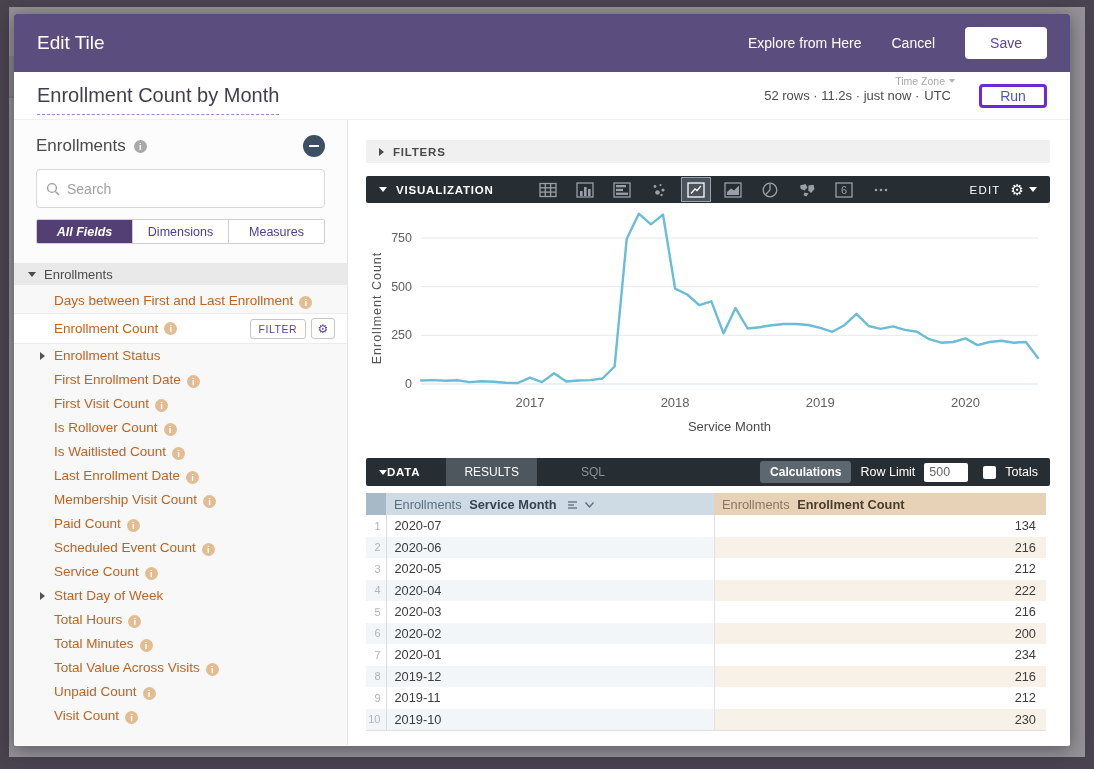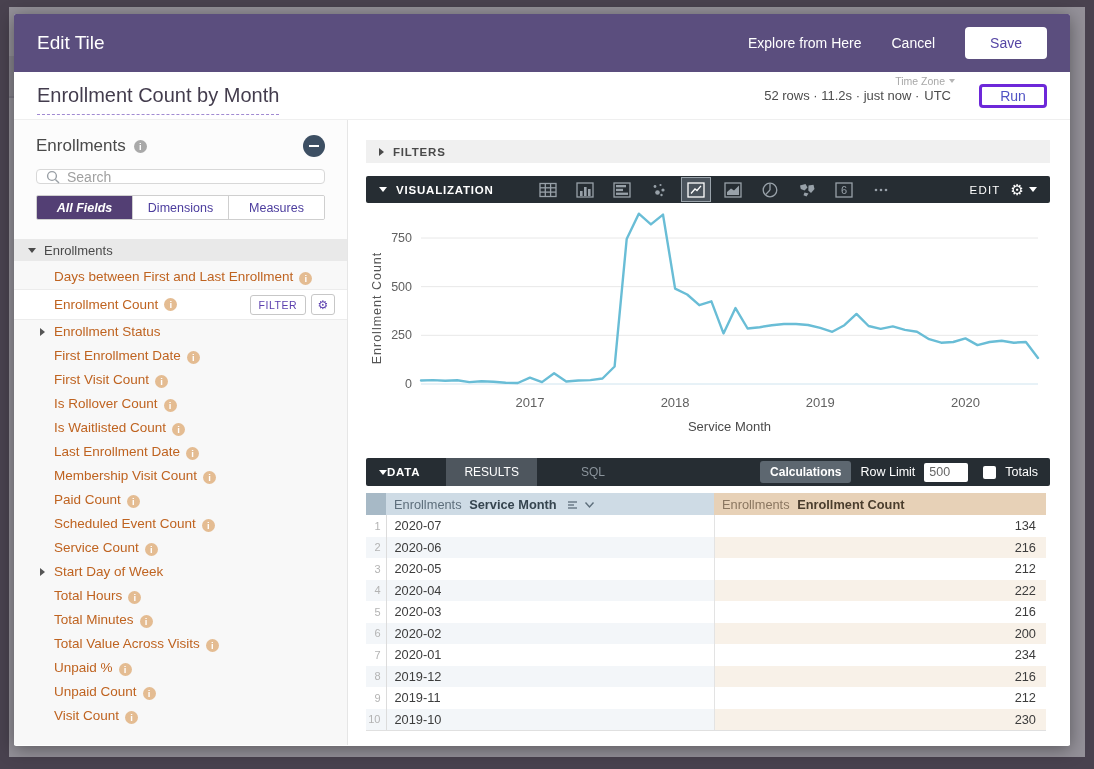--- a/index.html
+++ b/index.html
@@ -37,21 +37,21 @@
   .body-area { display: flex; height: 625px; }
   .sidebar { width: 334px; background: #fcfcfc; border-right: 1px solid #e6e6e6; display: flex; flex-direction: column; }
   .sb-top { padding: 15px 22px 0; }
   .sb-heading { display: flex; align-items: center; gap: 8px; }
   .sb-title { font-size: 17px; color: #4a4a4a; }
   .info-i { display: inline-block; width: 13px; height: 13px; border-radius: 50%; background: #e4bc92; color: #fff;
             font-size: 9.5px; line-height: 13px; text-align: center; font-weight: bold; flex-shrink: 0; }
   .info-i.gray { background: #a9a9a9; }
   .collapse-btn { margin-left: auto; width: 22px; height: 22px; border-radius: 50%; background: #3d4f63; position: relative; border: none; cursor: pointer; }
   .collapse-btn::after { content: ""; position: absolute; left: 6px; right: 6px; top: 10px; height: 2px; background: #fff; }
-  .search-box { margin-top: 12px; height: 15px; border: 1px solid #d8d8d8; border-radius: 4px; background: #fff; display: flex; align-items: center; padding: 0 9px; gap: 7px; }
+  .search-box { margin-top: 12px; height: 39px; border: 1px solid #d8d8d8; border-radius: 4px; background: #fff; display: flex; align-items: center; padding: 0 9px; gap: 7px; }
   .search-input { border: none; outline: none; flex: 1; font-size: 14px; color: #555; font-family: inherit; background: transparent; }
   .search-input::placeholder { color: #a0a0a0; }
   .tabs { margin-top: 11px; display: flex; height: 25px; border: 1px solid #cfcfcf; border-radius: 2px; overflow: hidden; }
   .tab { flex: 1; display: flex; align-items: center; justify-content: center; font-size: 12.5px; color: #4c3d9e; background: #fff; border-left: 1px solid #cfcfcf; cursor: pointer; }
   .tab:first-child { border-left: none; }
   .tab.active { background: #533f74; color: #fff; font-weight: bold; font-style: italic; }
   .group-header { margin-top: 19px; height: 22px; background: #e9e9e9; display: flex; align-items: center; padding: 0 14px; font-size: 13px; color: #4a4a4a; gap: 8px; }
   .tri-down { width: 0; height: 0; border-left: 4px solid transparent; border-right: 4px solid transparent; border-top: 5px solid #4a4a4a; }
   .tri-right { width: 0; height: 0; border-top: 4px solid transparent; border-bottom: 4px solid transparent; border-left: 5px solid #555; }
   .field-list { flex: 1; background: #f8f8f8; padding-top: 4px; overflow: hidden; }
@@ -191,21 +191,20 @@
           <div class="field-row"><span class="flabel">Is Waitlisted Count</span><span class="info-i">i</span></div>
           <div class="field-row"><span class="flabel">Last Enrollment Date</span><span class="info-i">i</span></div>
           <div class="field-row"><span class="flabel">Membership Visit Count</span><span class="info-i">i</span></div>
           <div class="field-row"><span class="flabel">Paid Count</span><span class="info-i">i</span></div>
           <div class="field-row"><span class="flabel">Scheduled Event Count</span><span class="info-i">i</span></div>
           <div class="field-row"><span class="flabel">Service Count</span><span class="info-i">i</span></div>
           <div class="field-row"><span class="tri-right expander"></span><span class="flabel">Start Day of Week</span></div>
           <div class="field-row"><span class="flabel">Total Hours</span><span class="info-i">i</span></div>
           <div class="field-row"><span class="flabel">Total Minutes</span><span class="info-i">i</span></div>
           <div class="field-row"><span class="flabel">Total Value Across Visits</span><span class="info-i">i</span></div>
-          <div class="field-row"><span class="flabel">Unpaid %</span><span class="info-i">i</span></div>
           <div class="field-row"><span class="flabel">Unpaid Count</span><span class="info-i">i</span></div>
           <div class="field-row"><span class="flabel">Visit Count</span><span class="info-i">i</span></div>
         </div>
     </div>
 
     <div class="main">
 
       <div class="filters-bar">
         <span class="tri-right-dark"></span>
         <span class="bar-label">FILTERS</span>

